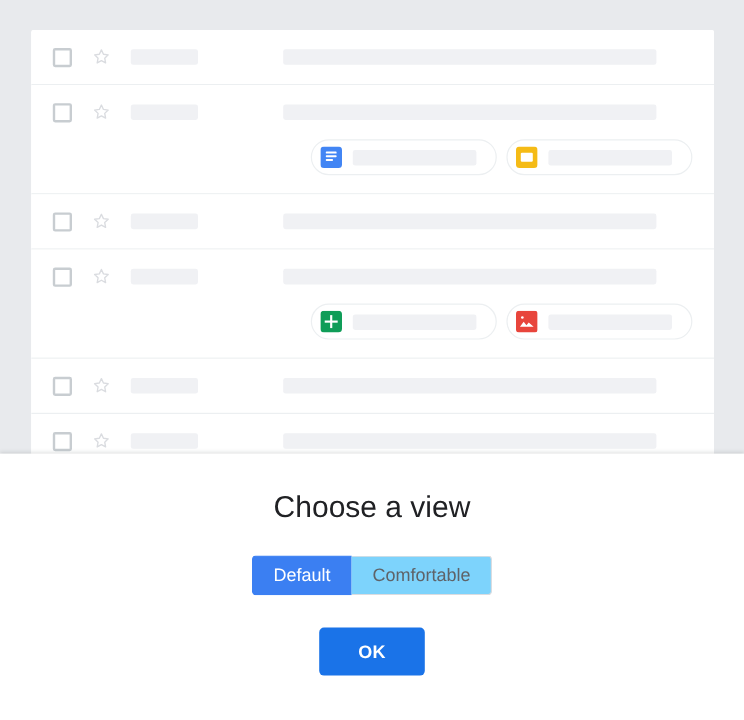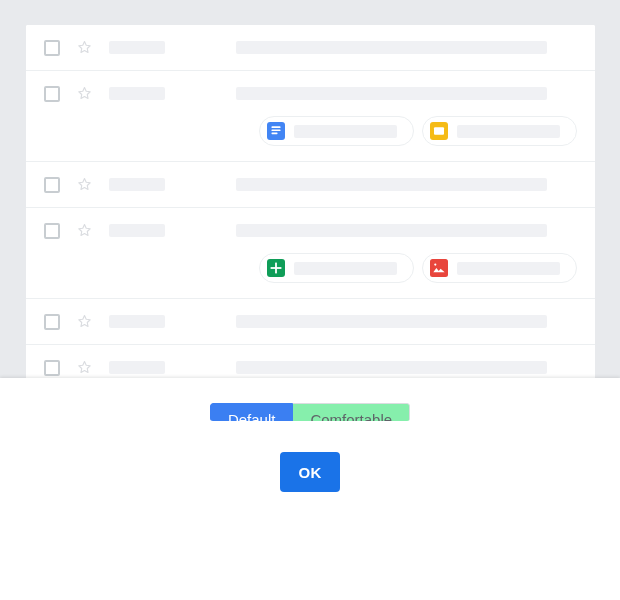--- a/index.html
+++ b/index.html
@@ -134,31 +134,31 @@
     font-weight: 400;
     color: #202124;
     letter-spacing: 0px;
     line-height: 1.2;
   }
 
   #view-options {
     margin: 0 auto;
     margin-top: 25px;
     display: inline-flex;
-    height: 18px;
+    height: 33px;
     border-radius: 3px;
     overflow: hidden;
   }
   .seg-btn {
     font-family: "Liberation Sans", sans-serif;
     font-size: 15px;
     height: 33px;
     padding: 0 17px;
     border: 1px solid #dadce0;
-    background: #86efac;
+    background: #7dd3fc;
     color: #5f6368;
     cursor: pointer;
     outline: none;
     line-height: 31px;
     white-space: nowrap;
   }
   .seg-btn + .seg-btn { border-left: none; }
   .seg-btn:first-child { border-radius: 3px 0 0 3px; }
   .seg-btn:last-child { border-radius: 0 3px 3px 0; }
   .seg-btn.selected {
@@ -169,21 +169,21 @@
 
   #ok-button {
     margin-top: 27px;
     font-family: "Liberation Sans", sans-serif;
     font-size: 15px;
     font-weight: 700;
     color: #ffffff;
     background: #1a73e8;
     border: none;
     border-radius: 4px;
-    width: 60px;
+    width: 88px;
     height: 40px;
     cursor: pointer;
     outline: none;
     letter-spacing: .3px;
   }
 </style>
 </head>
 <body>
 
 <div id="mail-list">
@@ -299,20 +299,21 @@
             <path d="M12 3.6l2.42 5.16 5.58.72-4.1 3.9 1.05 5.62L12 16.3l-4.95 2.7 1.05-5.62-4.1-3.9 5.58-.72z" fill="none" stroke="#dadce0" stroke-width="1.6" stroke-linejoin="round"></path>
           </svg>
         </span>
         <span class="ph-sender"></span>
         <span class="ph-subject"></span>
       </div>
     </div>
   </div>
 
 <div id="view-dialog">
+  <h1 id="dialog-title">Choose a view</h1>
 
   <div id="view-options">
       <button class="seg-btn selected">Default</button>
       <button class="seg-btn">Comfortable</button>
     </div>
 
   <div>
     <button id="ok-button">OK</button>
   </div>
 </div>

